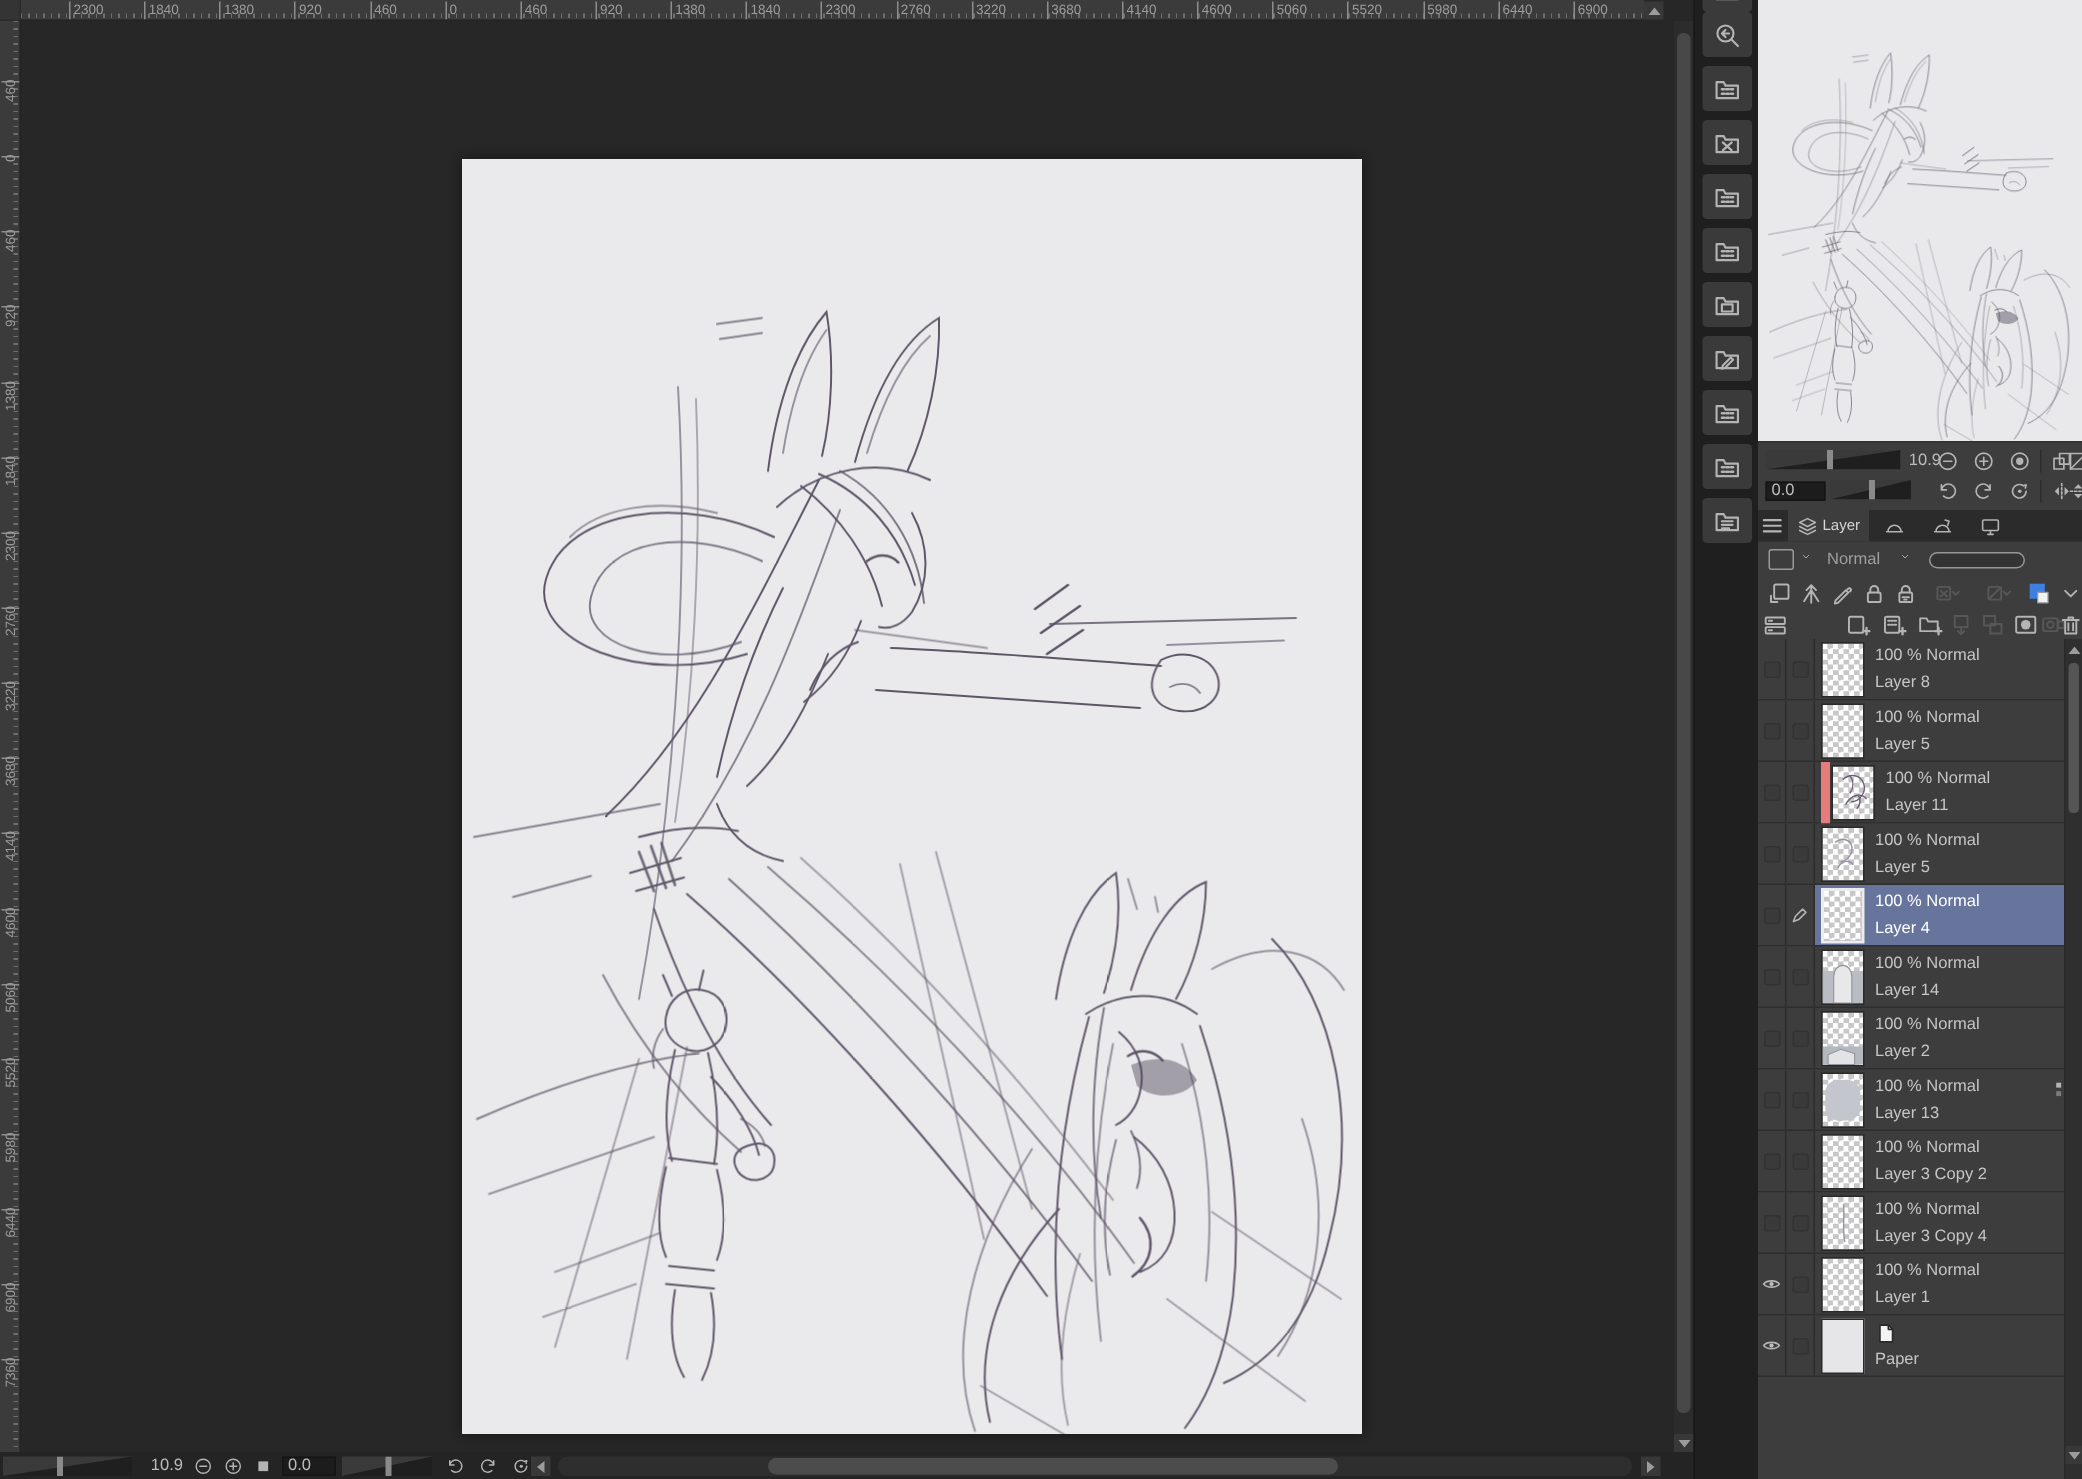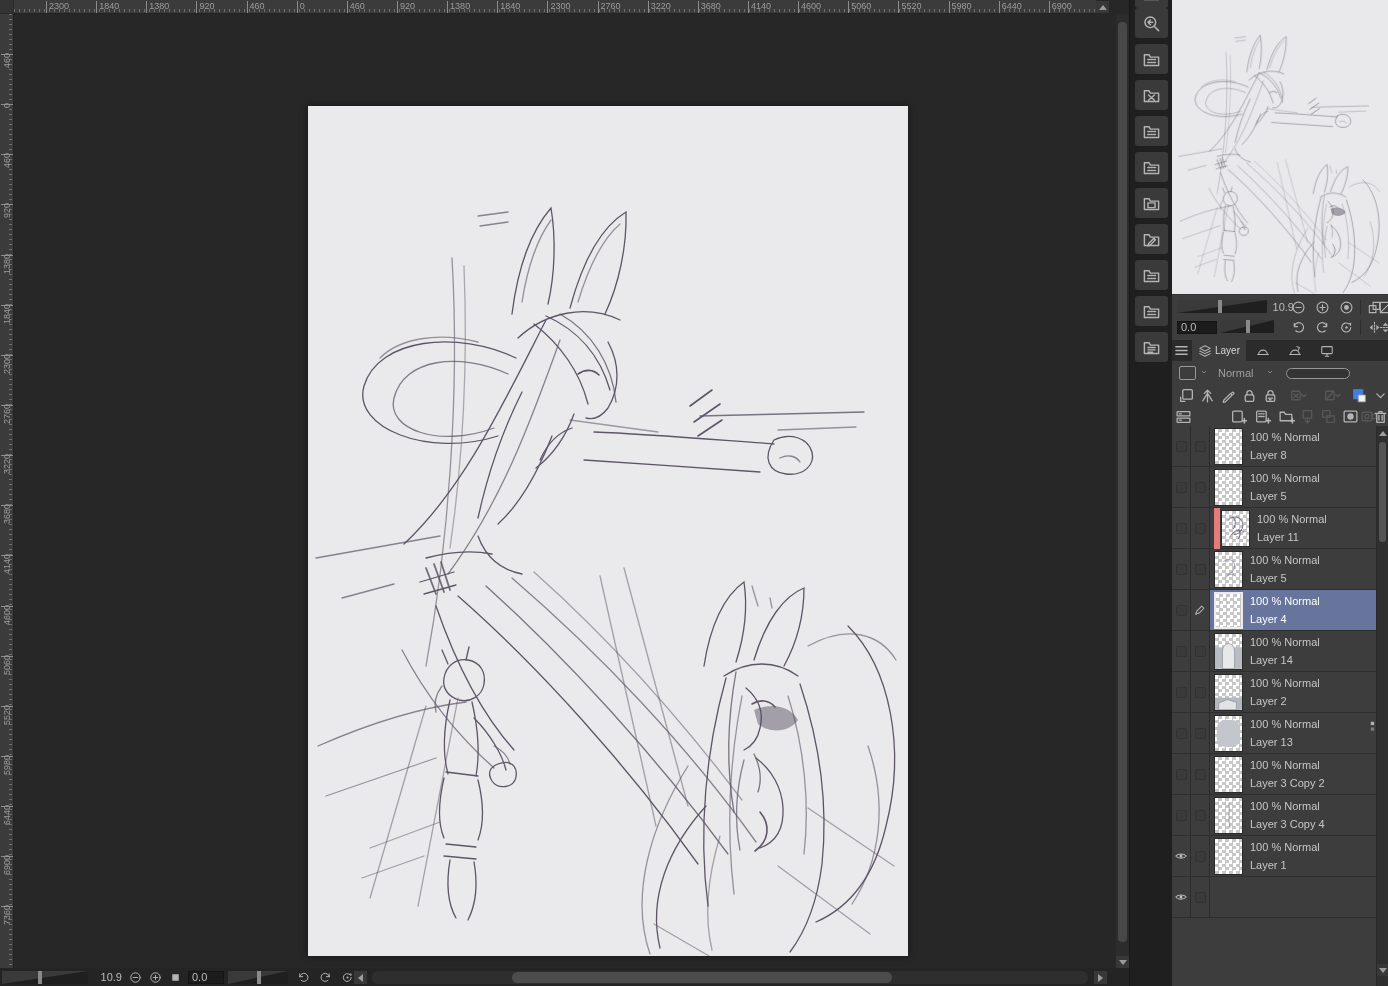--- a/index.html
+++ b/index.html
@@ -1068,20 +1068,32 @@
               <span style="display: inline-flex; align-items: center; justify-content: center; width: 14px; height: 14px;">
                 <svg style="width:100%;height:100%" viewBox="0 0 16 16" fill="none" stroke="#b4b4b4" stroke-width="1.2" stroke-linecap="round" stroke-linejoin="round">
                   <path d="M2 8c2.5-3.2 9.5-3.2 12 0-2.5 3.2-9.5 3.2-12 0Z"></path>
                   <circle cx="8" cy="8" r="1.6" fill="#c2c2c2" stroke="none"></circle>
                 </svg>
               </span>
             </div>
             <div class="lcell">
               <div class="box"></div>
             </div>
+            <div class="lbody">
+              <div class="lthumb solid"></div>
+              <div class="ltext">
+                <div class="info"><span style="display: inline-flex; align-items: center; justify-content: center; width: 15px; height: 16px;">
+                    <svg style="width:100%;height:100%" viewBox="0 0 16 16" fill="none" stroke="#b4b4b4" stroke-width="1.2" stroke-linecap="round" stroke-linejoin="round">
+                      <path d="M3.5 2h6l3 3v9h-9Z" fill="#f4f4f4" stroke="#2a2a2a"></path>
+                      <path d="M9.5 2v3h3" fill="none" stroke="#2a2a2a"></path>
+                    </svg>
+                  </span></div>
+                <div class="nm">Paper</div>
+              </div>
+            </div>
           </div>
         </div>
       <div id="llscroll">
         <div class="up scrollbtn">
             <div class="tri-up"></div>
           </div>
         <div class="thumb"></div>
         <div class="dn scrollbtn">
             <div class="tri-down"></div>
           </div>

